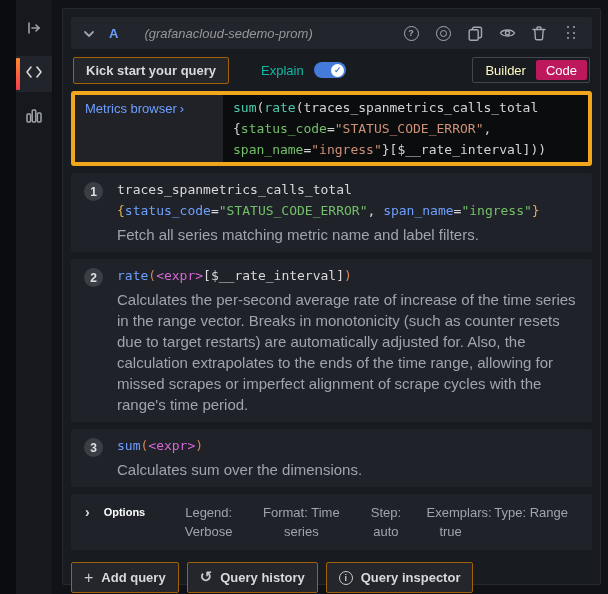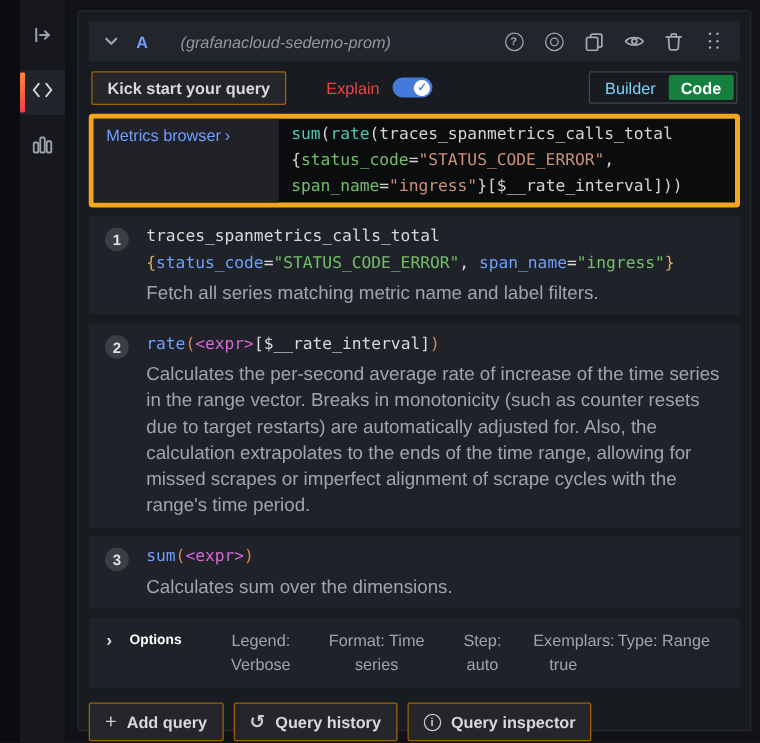--- a/index.html
+++ b/index.html
@@ -48,32 +48,32 @@
   .record-inner { width:7px; height:7px; border:1.4px solid #a2a7b0; border-radius:50%; }
   .drag-dots { width:8px; height:14px; position:relative; }
   .drag-dots i { position:absolute; width:2.4px; height:2.4px; border-radius:50%; background:#a2a7b0; }
 
   
   .toolbar { display:flex; align-items:center; height:28px; flex-shrink:0; padding:0 2px; }
   .btn { background:#24262c; border:1px solid #a16207; border-radius:2px; color:#d8d9da;
          font-size:13px; font-weight:500; padding:5px 12px; cursor:pointer;
          display:inline-flex; align-items:center; gap:8px; font-family:inherit; }
   .kick-btn { font-weight:600; }
-  .explain-label { color:#ef4444; font-size:13px; margin-left:32px; }
+  .explain-label { color:#14b8a6; font-size:13px; margin-left:32px; }
   .toggle { width:32px; height:16px; background:#447bdb; border-radius:9px; margin-left:10px;
             position:relative; cursor:pointer; }
   .toggle-knob { position:absolute; right:1.5px; top:1.5px; width:13px; height:13px;
                  background:#fff; border-radius:50%; display:flex; align-items:center;
                  justify-content:center; font-size:9px; color:#447bdb; font-weight:700; }
   .toolbar .spacer { flex:1; }
   .mode-group { display:flex; align-items:center; border:1px solid #43464e; border-radius:2px;
                 height:26px; padding:2px; }
-  .mode-btn { padding:0 10px; height:20px; display:flex; align-items:center; color:#7dd3fc;
+  .mode-btn { padding:0 10px; height:20px; display:flex; align-items:center; color:#fef9c3;
               font-size:13px; font-weight:500; cursor:pointer; border-radius:2px; }
-  .mode-btn.active { background:#15803d; color:#ffffff; font-weight:700; }
+  .mode-btn.active { background:#be185d; color:#ffffff; font-weight:400; }
 
   
   .editor-wrap { border:4px solid #f2a61c; border-radius:3px; display:flex;
                  background:#0b0c0e; flex-shrink:0; }
   .metrics-cell { width:148px; background:#202228; padding:6px 10px; flex-shrink:0;
                   color:#6e9fff; font-size:13px; font-weight:500; cursor:pointer; }
   .metrics-cell .chev { font-size:13px; margin-left:3px; }
   .code-area { flex:1; padding:2px 10px; font-family:"DejaVu Sans Mono", monospace;
                font-size:13px; line-height:21px; cursor:text; }
   .code-line { white-space:pre; }

